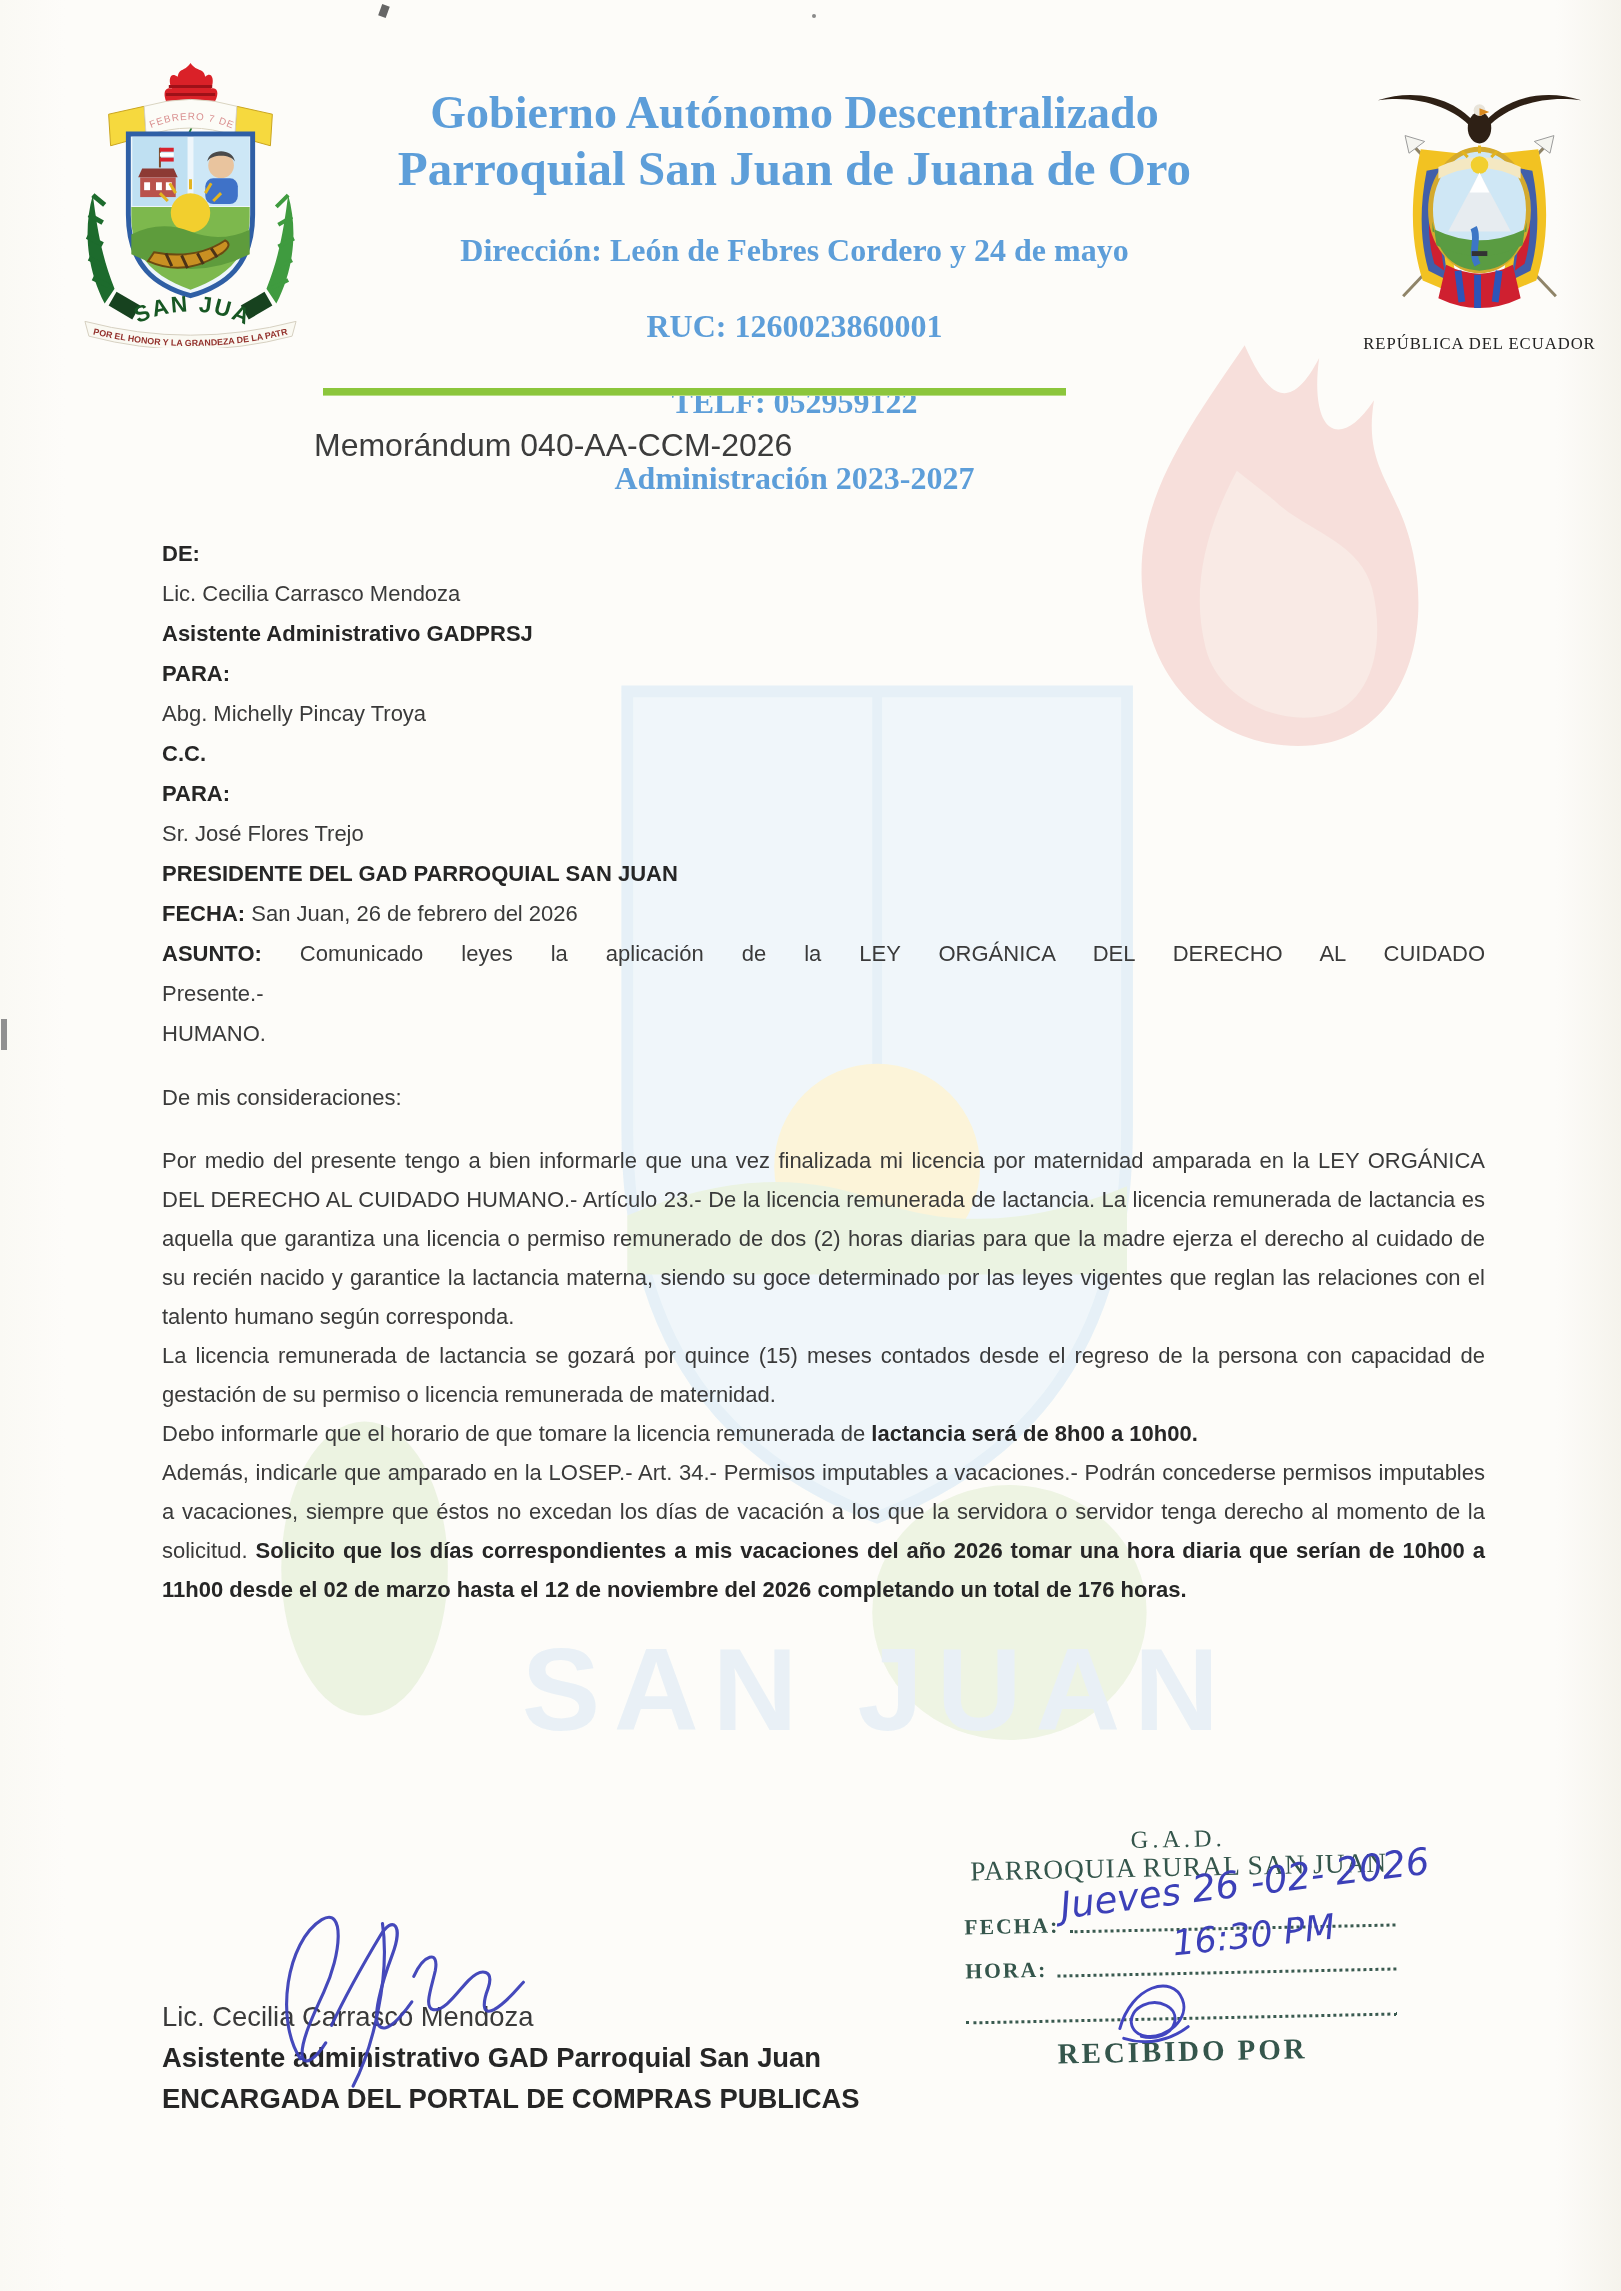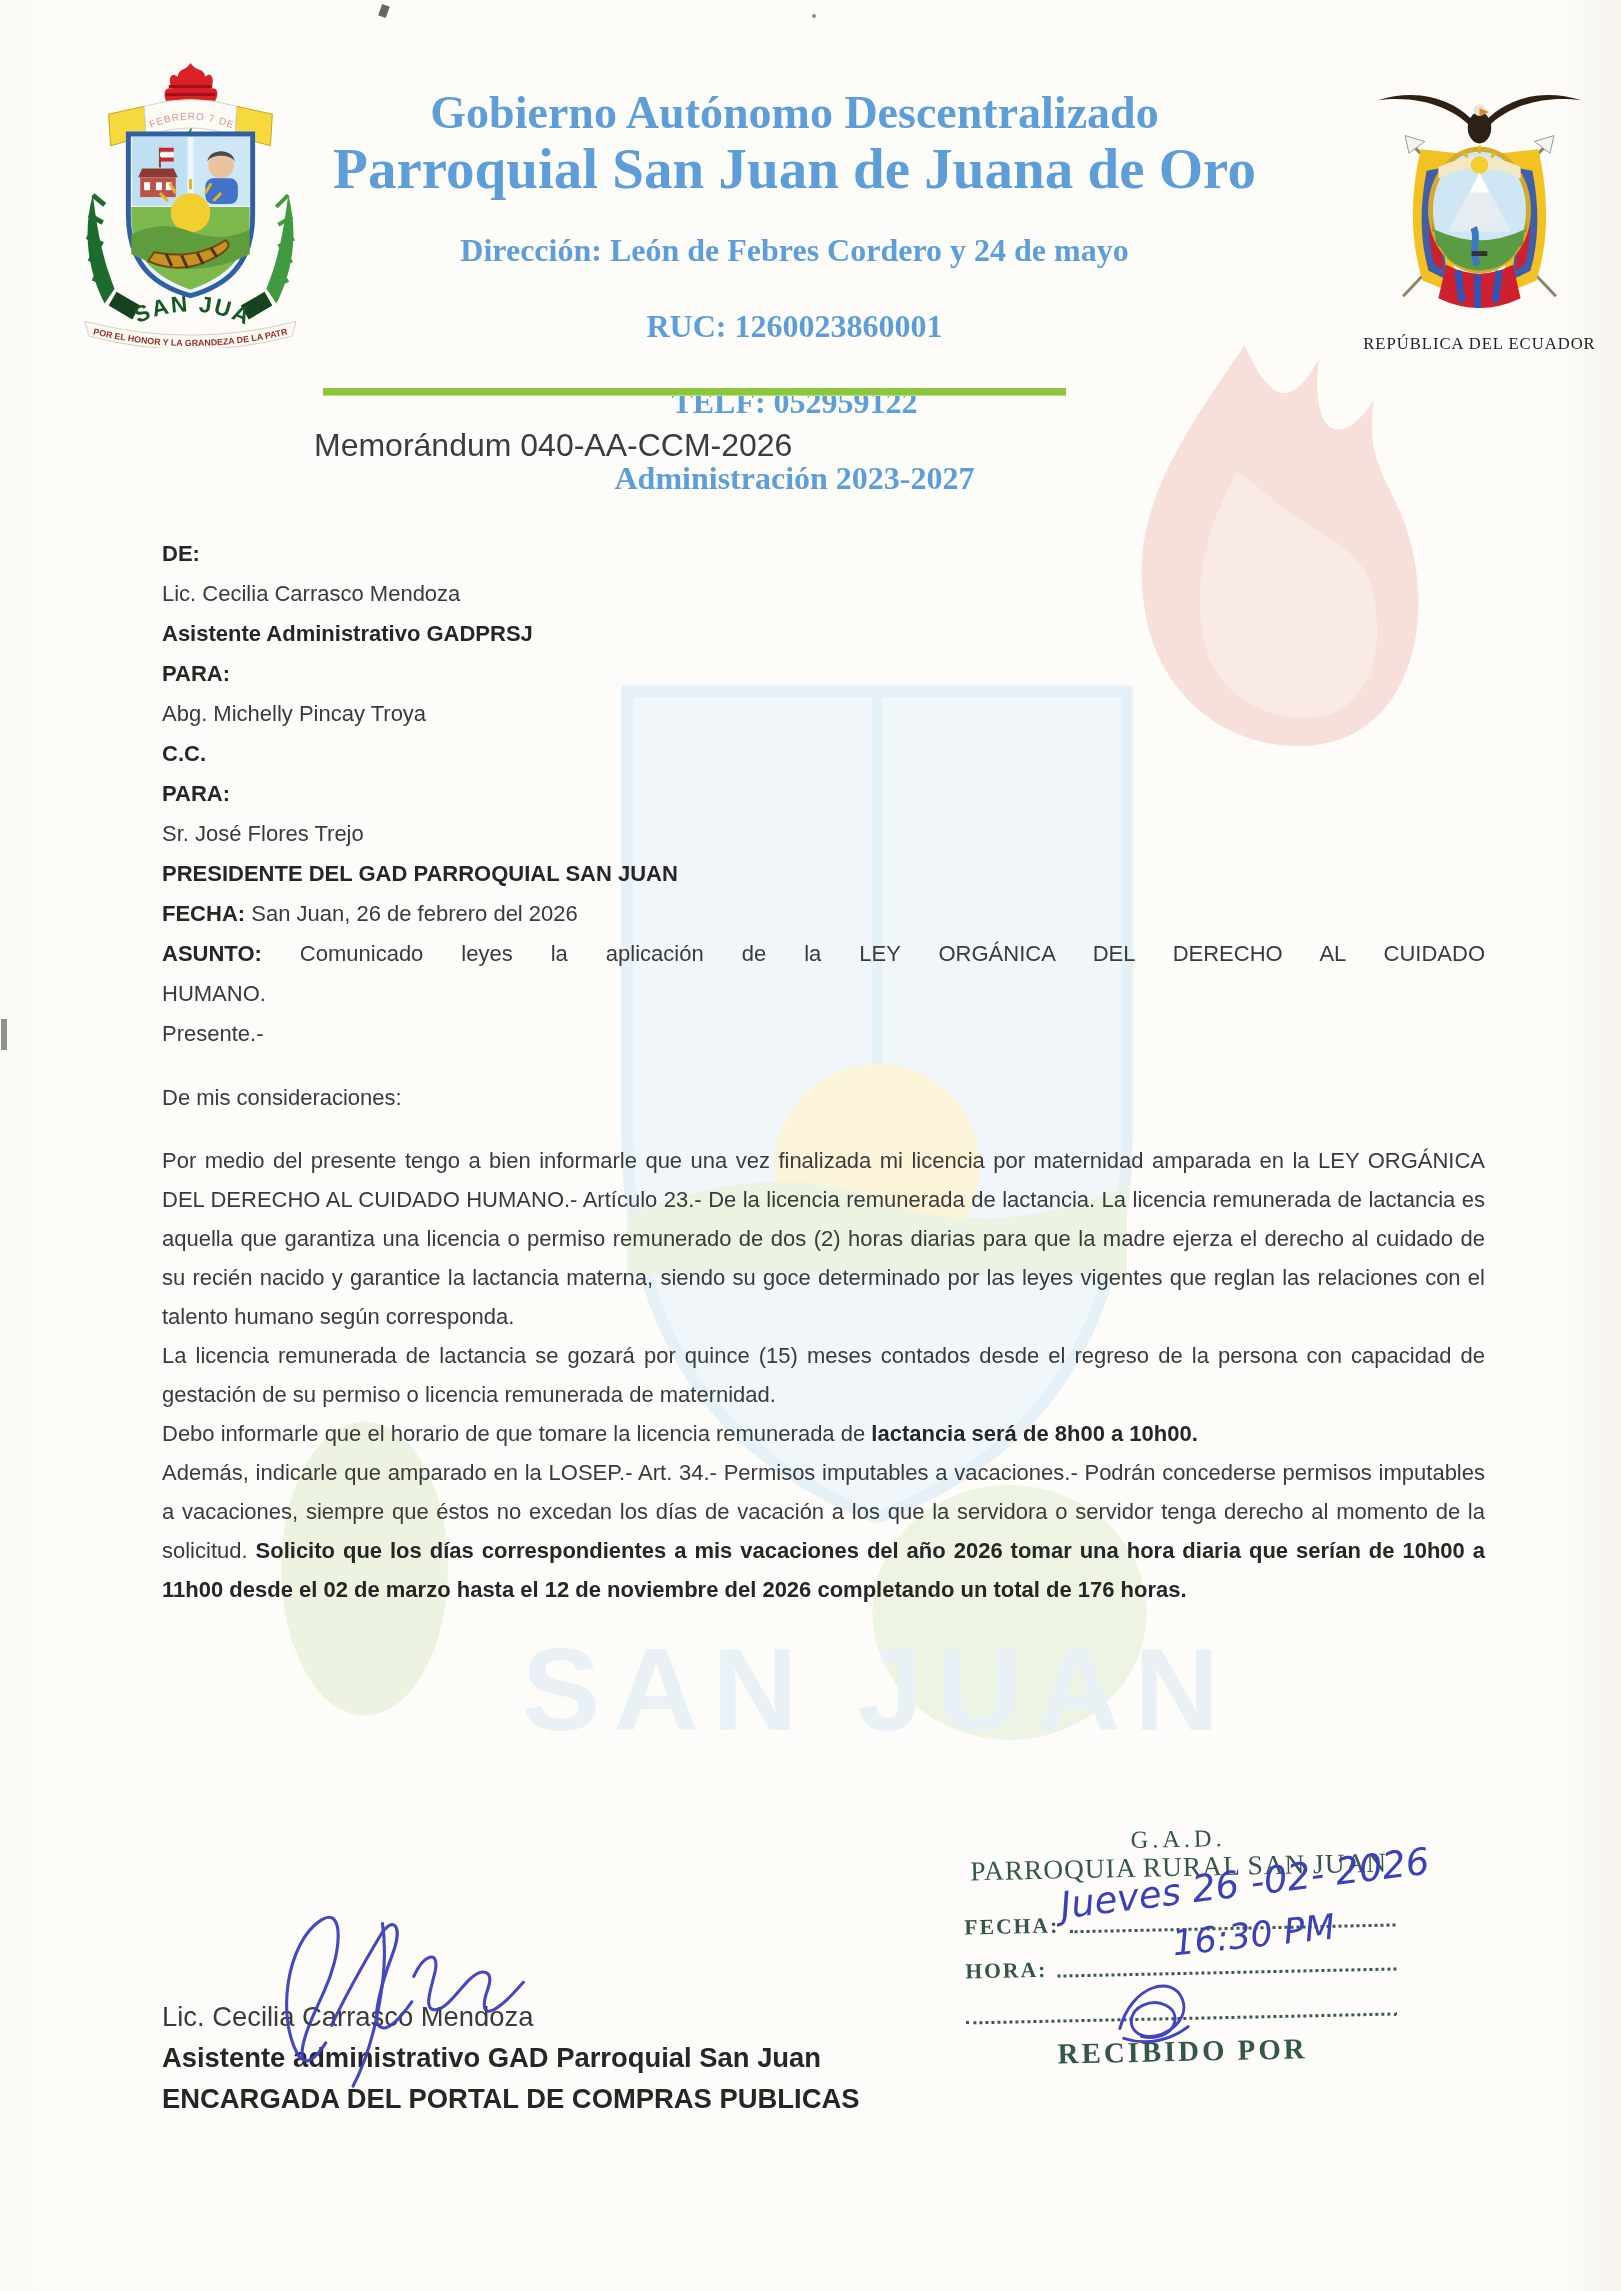--- a/index.html
+++ b/index.html
@@ -8,21 +8,21 @@
         font-family:"Liberation Sans","DejaVu Sans",sans-serif;color:#3a3a3a;}
   .layer{position:absolute;inset:0;}
   .wm{z-index:0;pointer-events:none;}
   .content{z-index:2;}
   
   .seal-left{position:absolute;left:57px;top:57px;width:267px;height:291px;}
   .seal-right{position:absolute;left:1362px;top:63px;width:235px;height:294px;}
   .header-text{position:absolute;left:314px;top:84px;width:961px;text-align:center;
                font-family:"Liberation Serif","DejaVu Serif",serif;font-weight:bold;color:#5d9ed9;}
   .ht1{font-size:46px;line-height:57px;}
-  .ht2{font-size:57px;line-height:55px;}
+  .ht2{font-size:49px;line-height:55px;}
   .ht3{font-size:32px;line-height:43px;margin-top:33px;}
   .green-rule{position:absolute;left:323px;top:388px;width:743px;height:6.9px;background:#8cc63c;
               box-shadow:0 1px 0 #b9dd86;}
   .memo-ref{position:absolute;left:314px;top:427px;width:941px;text-align:left;
             font-size:32px;color:#3c3c3c;}
   
   .doc-body{position:absolute;left:162px;top:534px;width:1323px;font-size:22px;line-height:40px;}
   .line{white-space:nowrap;}
   .line.spread{white-space:normal;text-align:justify;text-align-last:justify;}
   .b{font-weight:bold;color:#262626;}
@@ -195,22 +195,22 @@
       <div class="line"><span>Lic. Cecilia Carrasco Mendoza</span></div>
       <div class="line"><span class="b">Asistente Administrativo GADPRSJ</span></div>
       <div class="line"><span class="b">PARA:</span></div>
       <div class="line"><span>Abg. Michelly Pincay Troya</span></div>
       <div class="line"><span class="b">C.C.</span></div>
       <div class="line"><span class="b">PARA:</span></div>
       <div class="line"><span>Sr. José Flores Trejo</span></div>
       <div class="line"><span class="b">PRESIDENTE DEL GAD PARROQUIAL SAN JUAN</span></div>
       <div class="line"><span class="b">FECHA:</span><span> San Juan, 26 de febrero del 2026</span></div>
       <div class="line spread"><span class="b">ASUNTO:</span><span> Comunicado leyes la aplicación de la LEY ORGÁNICA DEL DERECHO AL CUIDADO</span></div>
+      <div class="line"><span>Presente.-</span></div>
       <div class="line"><span>HUMANO.</span></div>
-      <div class="line"><span>Presente.-</span></div>
       <div class="gap"></div>
       <div class="line">De mis consideraciones:</div>
       <div class="gap"></div>
       <div class="para"><span>Por medio del presente tengo a bien informarle que una vez finalizada mi licencia por maternidad amparada en la LEY ORGÁNICA DEL DERECHO AL CUIDADO HUMANO.- Artículo 23.- De la licencia remunerada de lactancia. La licencia remunerada de lactancia es aquella que garantiza una licencia o permiso remunerado de dos (2) horas diarias para que la madre ejerza el derecho al cuidado de su recién nacido y garantice la lactancia materna, siendo su goce determinado por las leyes vigentes que reglan las relaciones con el talento humano según corresponda.</span></div>
       <div class="para"><span>La licencia remunerada de lactancia se gozará por quince (15) meses contados desde el regreso de la persona con capacidad de gestación de su permiso o licencia remunerada de maternidad.</span></div>
       <div class="para"><span>Debo informarle que el horario de que tomare la licencia remunerada de </span><span class="b">lactancia será de 8h00 a 10h00.</span></div>
       <div class="para"><span>Además, indicarle que amparado en la LOSEP.- Art. 34.- Permisos imputables a vacaciones.- Podrán concederse permisos imputables a vacaciones, siempre que éstos no excedan los días de vacación a los que la servidora o servidor tenga derecho al momento de la solicitud. </span><span class="b">Solicito que los días correspondientes a mis vacaciones del año 2026 tomar una hora diaria que serían de 10h00 a 11h00 desde el 02 de marzo hasta el 12 de noviembre del 2026 completando un total de 176 horas.</span></div>
     </div>
 
     <div class="stamp">

